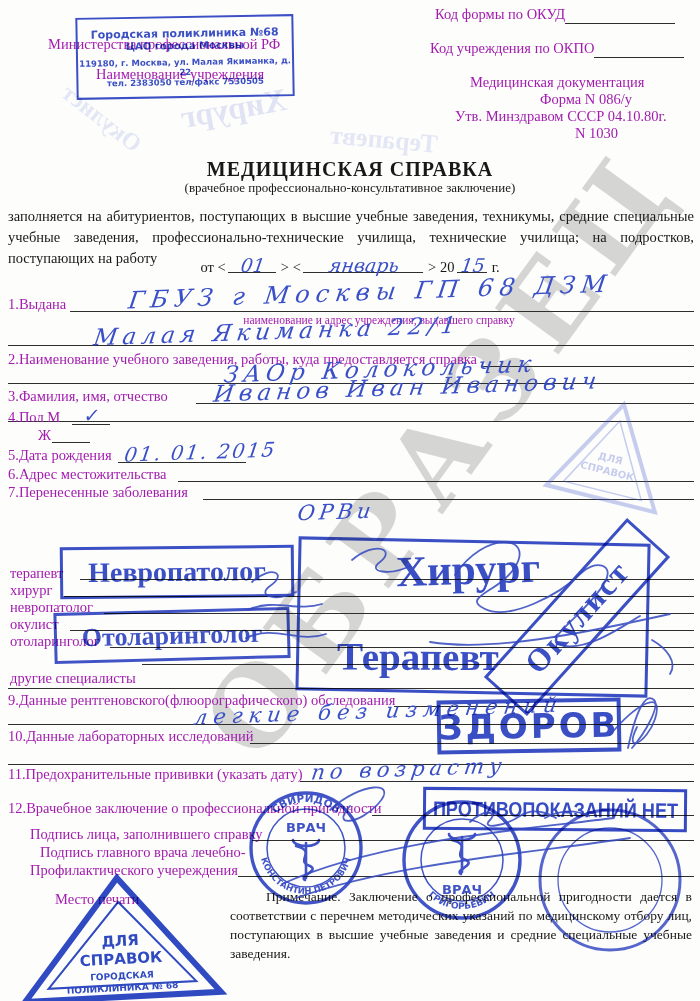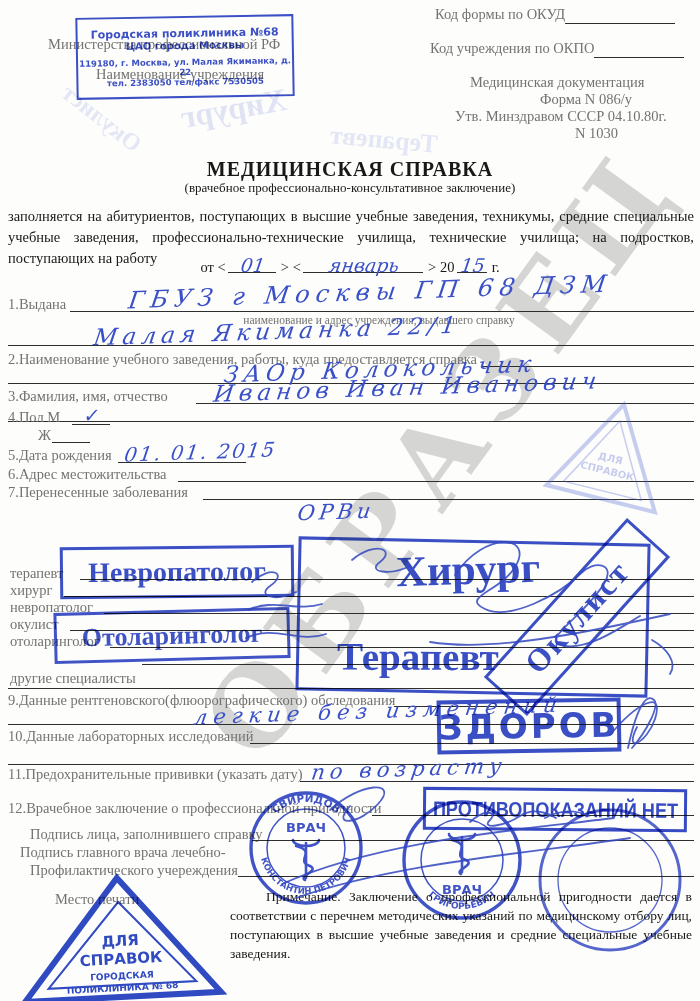--- a/index.html
+++ b/index.html
@@ -1,19 +1,19 @@
 <!DOCTYPE html>
 <html><head>
 <meta charset="utf-8">
 <style>
   html,body{margin:0;padding:0;}
   #page{position:relative;width:700px;height:1001px;background:#fdfdfb;overflow:hidden;
         font-family:"Liberation Serif",serif;color:#181818;}
   .abs{position:absolute;}
-  .lbl{position:absolute;font-size:14.5px;color:#737373;white-space:nowrap;}
+  .lbl{position:absolute;font-size:14.5px;color:#a21caf;white-space:nowrap;}
   .small{font-size:11.5px;padding-left:29px;}
   .rule{position:absolute;height:0;border-top:1.3px solid #2e2e2e;}
   .hw{font-family:"DejaVu Serif",serif;font-style:italic;color:#3a50c8;transform:skewX(-8deg);}
   .hwl{position:absolute;font-family:"DejaVu Serif",serif;font-style:italic;color:#3a50c8;
        white-space:nowrap;transform:skewX(-10deg) rotate(-2deg);}
   .stamp{position:absolute;color:#2b41c3;mix-blend-mode:multiply;}
   .sbox{border:3px solid #2b41c3;display:flex;align-items:center;justify-content:center;
         font-weight:bold;font-family:"Liberation Serif",serif;white-space:nowrap;}
   .ghost{position:absolute;color:#3a55cc;font-weight:bold;white-space:nowrap;
          font-family:"Liberation Serif",serif;}
@@ -134,21 +134,21 @@
 
   <div class="lbl" style="left:8px;top:766px;">11.Предохранительные прививки (указать дату)</div>
   <div class="rule" style="left:300px;top:781px;width:394px;"></div>
   <div class="hwl" style="left:312px;top:757px;font-size:21px;letter-spacing:5px;">по  возрасту</div>
 
   <div class="lbl" style="left:8px;top:800px;">12.Врачебное заключение о профессиональной пригодности</div>
   <div class="rule" style="left:372px;top:815px;width:322px;"></div>
 
   <div class="lbl" style="left:30px;top:826px;">Подпись лица, заполнившего справку</div>
   <div class="rule" style="left:252px;top:840px;width:442px;"></div>
-  <div class="lbl" style="left:20px;top:844px;">Подпись главного врача лечебно-</div>
+  <div class="lbl" style="left:40px;top:844px;">Подпись главного врача лечебно-</div>
   <div class="lbl" style="left:30px;top:862px;">Профилактического учереждения</div>
   <div class="rule" style="left:238px;top:876px;width:456px;"></div>
   <div class="lbl" style="left:55px;top:891px;">Место печати</div>
 
   <div class="abs" style="left:230px;top:888px;width:462px;font-size:13.5px;text-align:justify;line-height:1.4;text-indent:36px;">Примечание. Заключение о профессиональной пригодности дается в соответствии с перечнем методических указаний по медицинскому отбору лиц, поступающих в высшие учебные заведения и средние специальные учебные заведения.</div>
 
   <div class="stamp sbox" style="left:60px;top:546px;width:228px;height:46px;font-size:28px;transform:rotate(-0.6deg);opacity:.92;">Невропатолог</div>
   <div class="stamp sbox" style="left:54px;top:610px;width:230px;height:45px;font-size:26px;transform:rotate(-1.5deg);opacity:.9;">Отоларинголог</div>
   <div class="stamp" style="left:297px;top:540px;width:346px;height:148px;border:3.5px solid #2b41c3;transform:rotate(1.2deg);opacity:.93;">
     <div style="position:absolute;left:95px;top:2px;font-size:43px;font-weight:bold;transform:rotate(-3deg);">Хирург</div>

